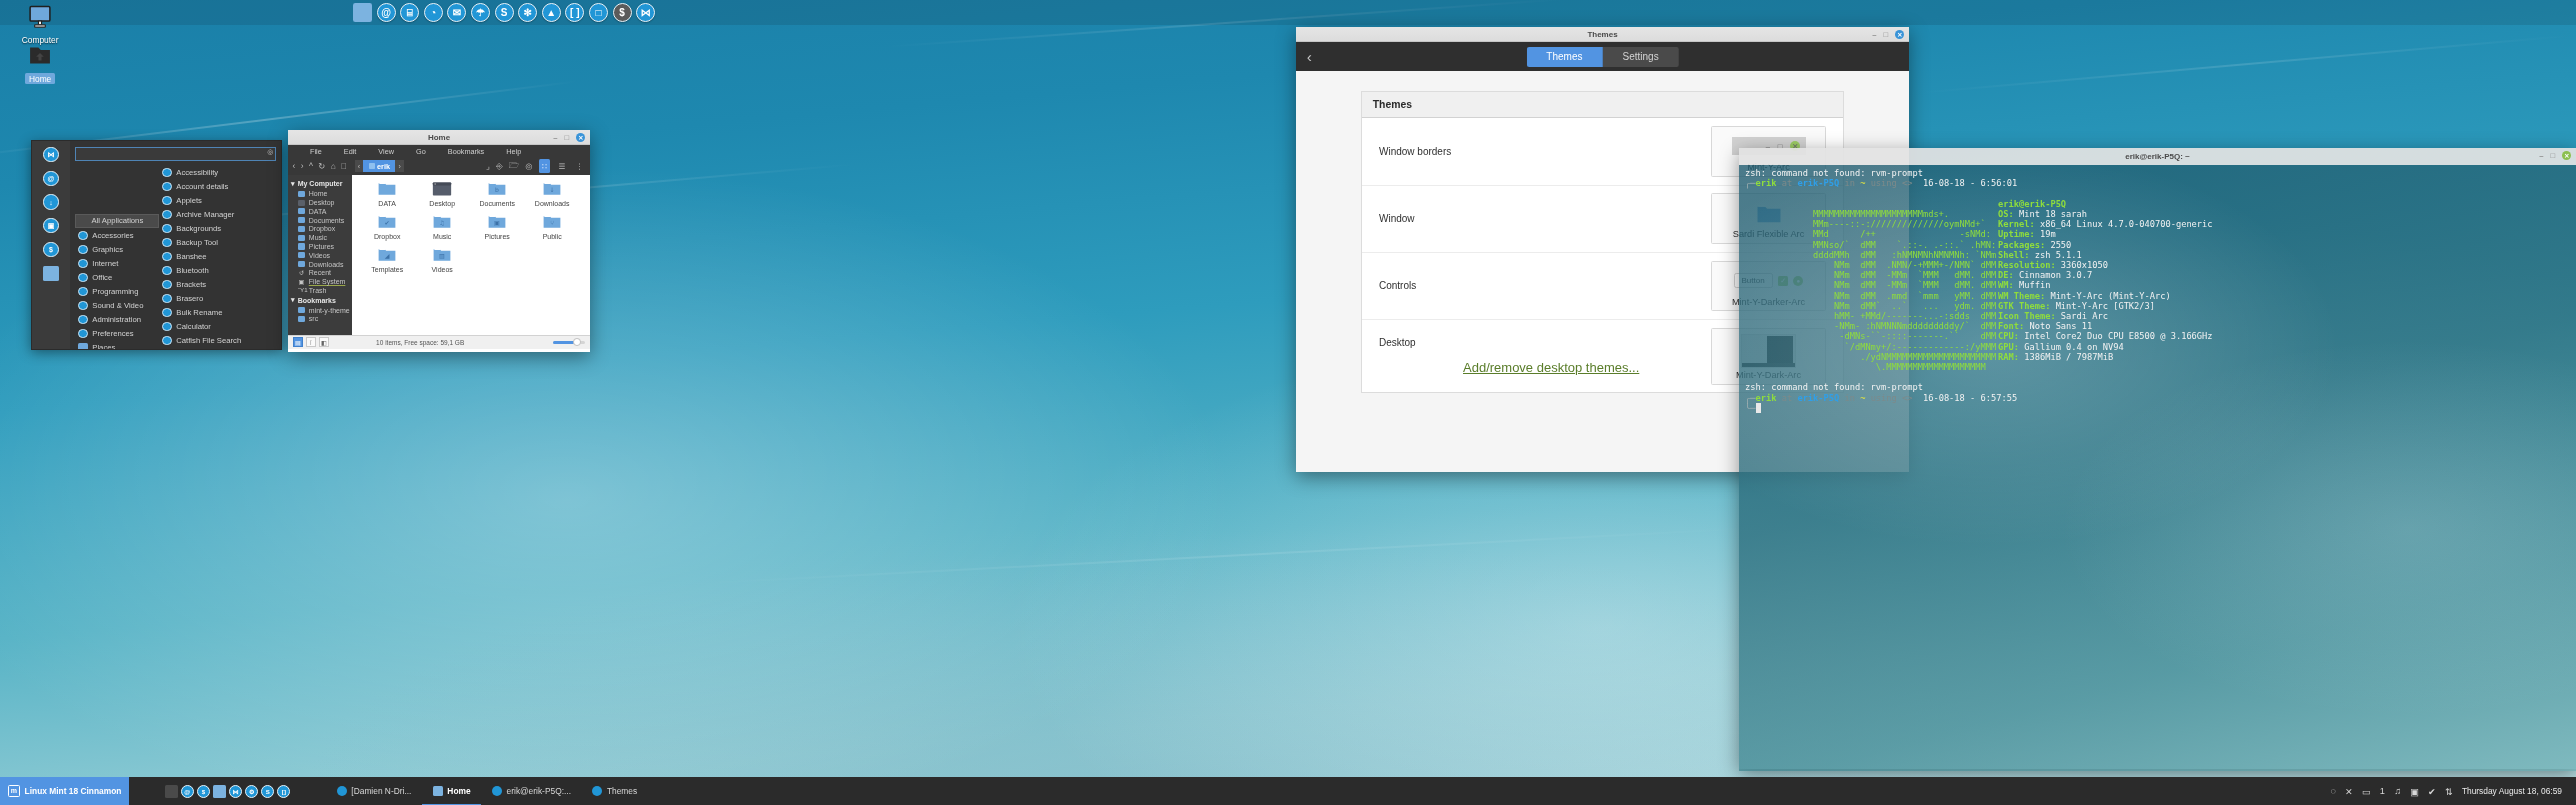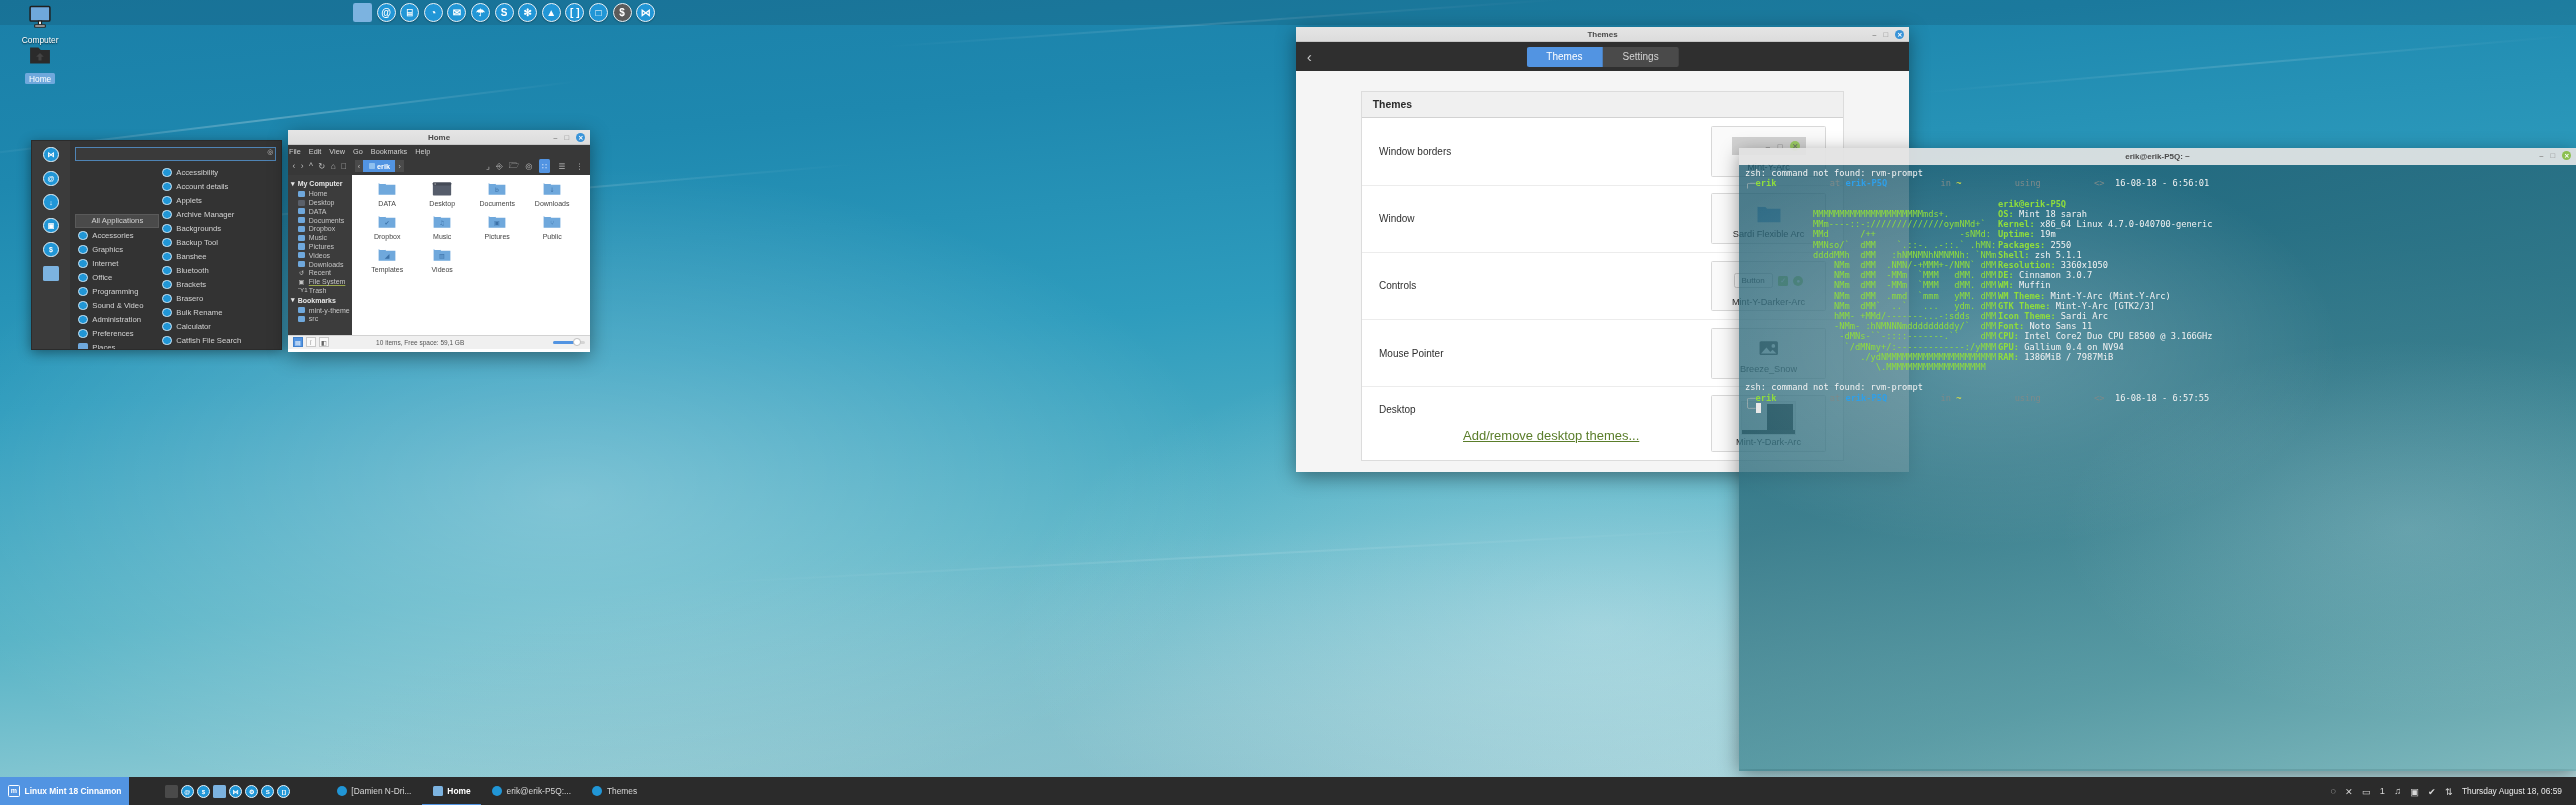--- a/index.html
+++ b/index.html
@@ -70,21 +70,21 @@
   .titlebar { height:15.3px; background:linear-gradient(#e5e5e5,#dcdcdc); border-bottom:0.8px solid #c6c6c6;
     display:flex; align-items:center; justify-content:center; position:relative; font-size:8px; color:#4a4a4a; font-weight:bold; }
   .tb-btns { position:absolute; right:4.6px; top:0; height:15.3px; display:flex; align-items:center; gap:7px; }
   .tbb { font-size:7.7px; color:#8b8b8b; }
   .tbb.close { width:9.2px; height:9.2px; border-radius:50%; background:#3a94d8; color:#fff; font-size:6.1px;
                display:flex; align-items:center; justify-content:center; }
   .tbb.close.green { background:#8cc04f; }
 
   
   #filemgr { left:288px; top:130px; width:302px; height:222px; background:#fff; }
-  #fm-menubar { height:12.3px; background:#383838; display:flex; align-items:center; gap:8px; padding-left:1px; color:#cfcfcf; font-size:7.3px; }
+  #fm-menubar { height:12.3px; background:#383838; display:flex; align-items:center; gap:22px; padding-left:22px; color:#cfcfcf; font-size:7.3px; }
   #fm-toolbar { height:17px; background:#383838; display:flex; align-items:center; gap:5.4px; padding:0 4.6px; color:#bdbdbd; font-size:8.4px; }
   .tb-ico { cursor:default; }
   .crumbs { display:flex; align-items:center; margin-left:3.1px; }
   .crumb { background:#4a4a4a; color:#bdbdbd; font-size:7px; padding:1.5px 3.1px; height:11.5px; display:flex; align-items:center; }
   .crumb.cur { background:#5294e2; color:#fff; font-weight:bold; font-size:7.3px; padding:1.5px 5.4px; gap:2.3px; }
   .crumb .mini { width:6.1px; height:6.1px; background:#8fc0ef; border-radius:0.8px; display:inline-block; }
   .tb-right { margin-left:auto; display:flex; align-items:center; gap:6.1px; }
   .vbtn { width:11.5px; height:14.6px; display:flex; align-items:center; justify-content:center; font-size:7.7px; }
   .vbtn.on { background:#5294e2; color:#fff; border-radius:1.5px; }
   #fm-body { display:flex; height:160px; }
@@ -145,21 +145,21 @@
       linear-gradient(165deg, rgba(30,90,110,.80), rgba(45,110,125,.80) 45%, rgba(70,140,150,.78) 75%, rgba(110,175,180,.75));
     font-family:"DejaVu Sans Mono","Liberation Mono", monospace;
     font-size:8.7px; line-height:10.2px; white-space:pre;
   }
   .t-white { color:#f2f2f2; }
   .t-green { color:#8fdd3c; }
   .t-greenb { color:#8fdd3c; font-weight:bold; }
   .t-blue  { color:#2f9fe8; font-weight:bold; }
   .t-yellow{ color:#e8e83c; }
   .t-dim   { color:#a9b4b4; }
-  .t-vdim  { color:#7d8a8a;padding-left:48px; }
+  .t-vdim  { color:#7d8a8a; }
   .term-line { padding-left:6.1px; }
   .ascii-col { display:inline-block; width:253px; }
 
   
   #bottom-panel { position:absolute; left:0; bottom:0; width:2576px; height:28px; background:#2b2b2b; display:flex; align-items:center; color:#d8d8d8; font-size:8.4px;gap:28px; }
   #menu-btn { height:28px; display:flex; align-items:center; gap:4.6px; padding:0 7.7px; background:#5294e2; color:#fff; font-weight:bold; font-size:8.4px; }
   #menu-btn .logo { width:12.3px;height:12.3px;border:1.2px solid #fff;border-radius:1.5px;display:flex;align-items:center;justify-content:center;font-size:7px; }
   .bp-launchers { display:flex; align-items:center; gap:3.1px; padding:0 7.7px; }
   .bpi { width:13px; height:13px; border-radius:50%; background:#2196d6; border:1.2px solid #e9f4fa; display:flex; align-items:center; justify-content:center; color:#fff; font-size:6.1px; font-weight:bold; }
   .bpi.folder { background:#7cb3e0; border:none; border-radius:1.5px; }
@@ -600,35 +600,20 @@
                   <span class="btn">Button</span>
                   <span class="chk">✓</span>
                   <span class="grn">●</span>
                 </div>
               </div>
               <div class="pname">Mint-Y-Darker-Arc</div>
             </div>
           </div>
           <div class="trow">
             <div>
-              <div class="tlabel">Mouse Pointer</div>
-            </div>
-            <div class="tpick">
-              <div class="prev">
-                <svg width="21.5" height="18.4" viewBox="0 0 28 24">
-                  <rect x="2" y="3" width="24" height="18" rx="2" fill="#3c3c3c"></rect>
-                  <circle cx="20" cy="9" r="2.4" fill="#fff"></circle>
-                  <path d="M4 19l7-8 5 6 3-3 5 5z" fill="#fff"></path>
-                </svg>
-              </div>
-              <div class="pname">Breeze_Snow</div>
-            </div>
-          </div>
-          <div class="trow">
-            <div>
               <div class="tlabel">Desktop</div>
               <div class="addremove" style="margin-top: 12.3px; margin-left: 84px;">Add/remove desktop themes...</div>
             </div>
             <div class="tpick">
               <div class="prev" style="height: 35px;">
                 <div class="desk-prev">
                   <div class="mini-win"></div>
                   <div class="mini-bar"></div>
                 </div>
               </div>

